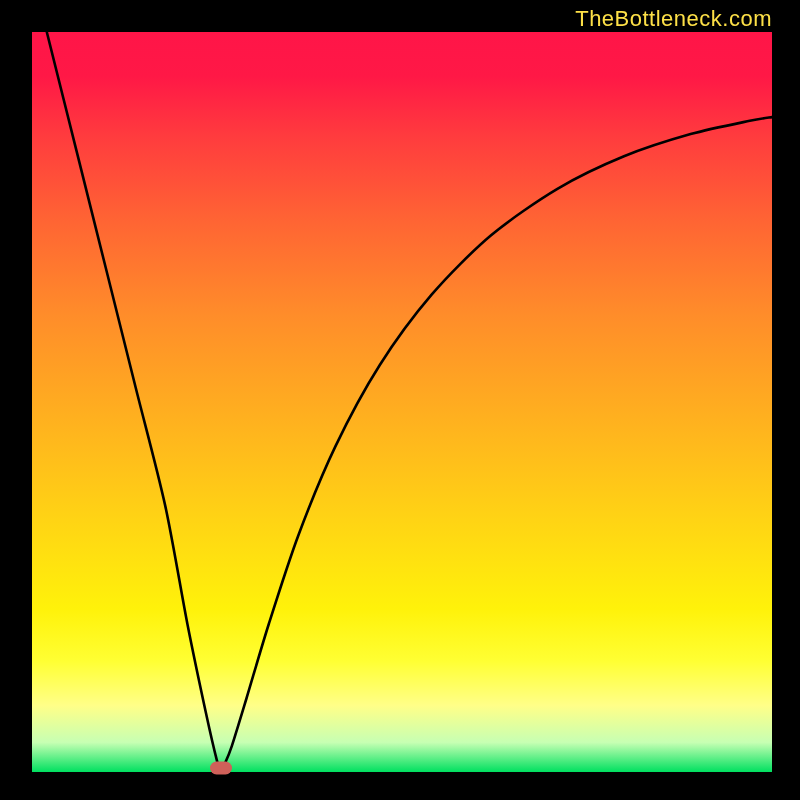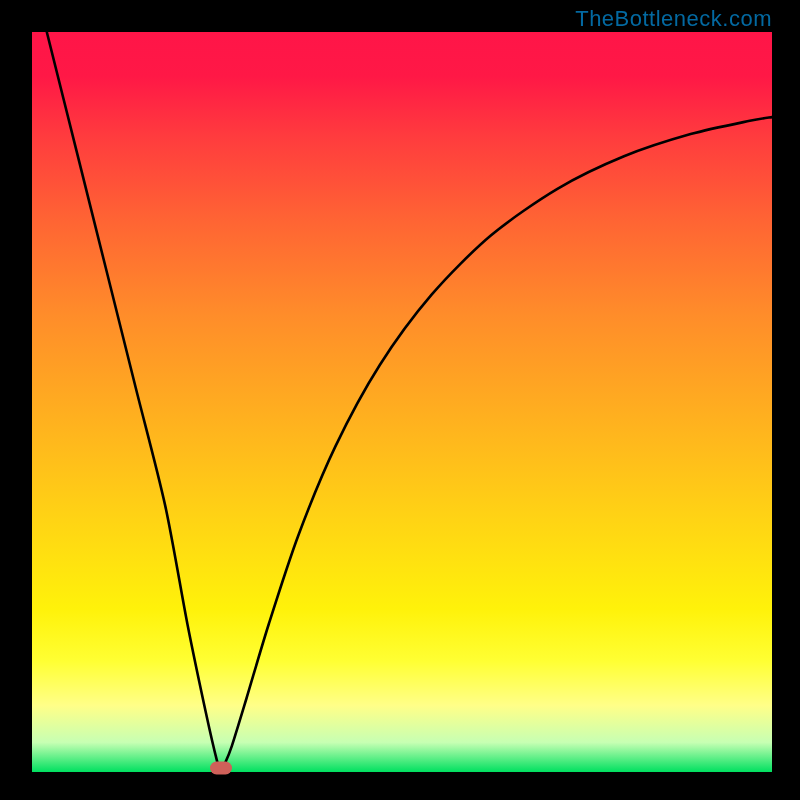--- a/index.html
+++ b/index.html
@@ -36,21 +36,21 @@
       #ffff33 85%,
       #ffff88 91%,
       #c7ffb3 96%,
       #00e060 100%
     );
   }
   .watermark {
     position: absolute;
     top: 6px;
     right: 28px;
-    color: #0369a1;
+    color: #fde047;
     font-size: 22px;
     letter-spacing: 0.5px;
     user-select: none;
   }
   svg.curve {
     position: absolute;
     inset: 0;
     width: 100%;
     height: 100%;
     overflow: visible;

